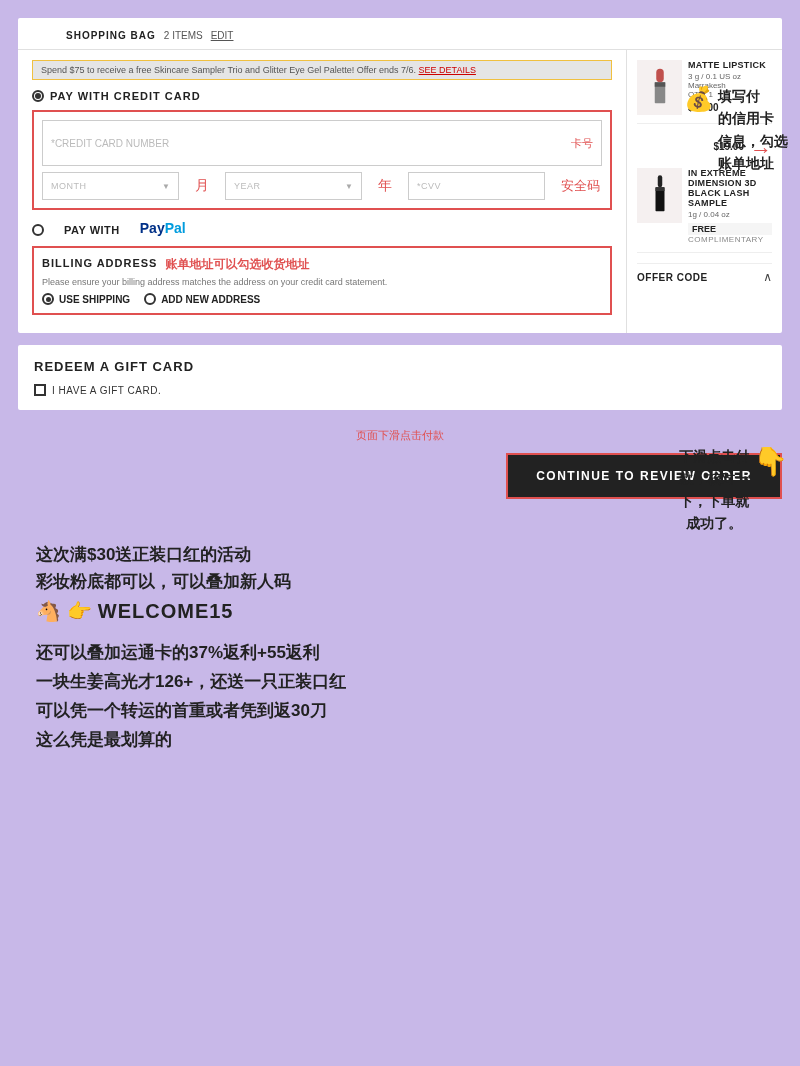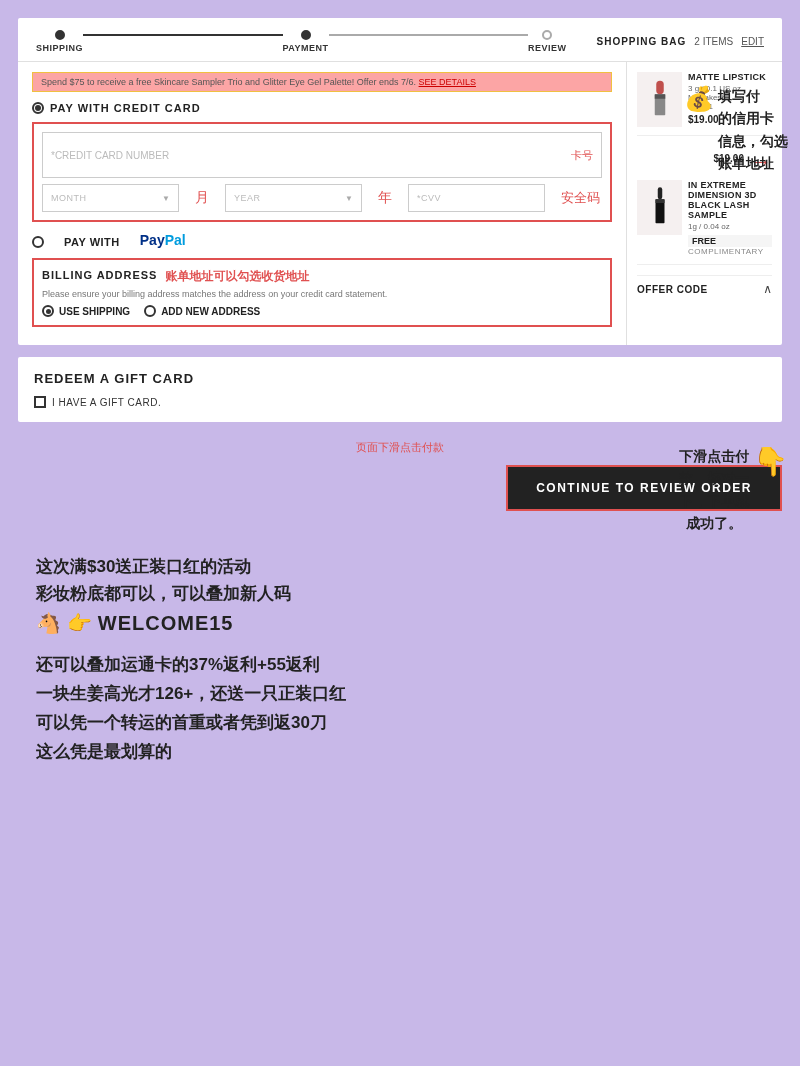--- a/index.html
+++ b/index.html
@@ -100,21 +100,21 @@
     }
 
     
     .payment-section {
       flex: 1;
       padding: 10px 14px;
       border-right: 1px solid #e0e0e0;
     }
 
     .promo-banner {
-      background: #fca5a5;
+      background: #e5e5e5;
       border: 1px solid #f0c040;
       padding: 4px 8px;
       font-size: 9px;
       color: #555;
       margin-bottom: 10px;
     }
     .promo-banner a {
       color: #c00;
       text-decoration: underline;
     }
@@ -478,36 +478,20 @@
       color: #222;
       line-height: 1.7;
     }
   </style>
 </head>
 <body>
 
 <div class="checkout-area">
 
   <div class="progress-bar">
-    <div class="progress-steps">
-      <div class="step">
-        <div class="step-dot active"></div>
-        <span class="step-label">SHIPPING</span>
-      </div>
-      <div class="step-line"></div>
-      <div class="step">
-        <div class="step-dot active"></div>
-        <span class="step-label">PAYMENT</span>
-      </div>
-      <div class="step-line inactive"></div>
-      <div class="step">
-        <div class="step-dot inactive"></div>
-        <span class="step-label">REVIEW</span>
-      </div>
-    </div>
     <div class="shopping-bag-header">
       <span class="shopping-bag-title">SHOPPING BAG</span>
       <span class="bag-count">2 ITEMS</span>
       <span class="bag-edit">EDIT</span>
     </div>
   </div>
 
   <div class="main-content">
 
     <div class="payment-section">

